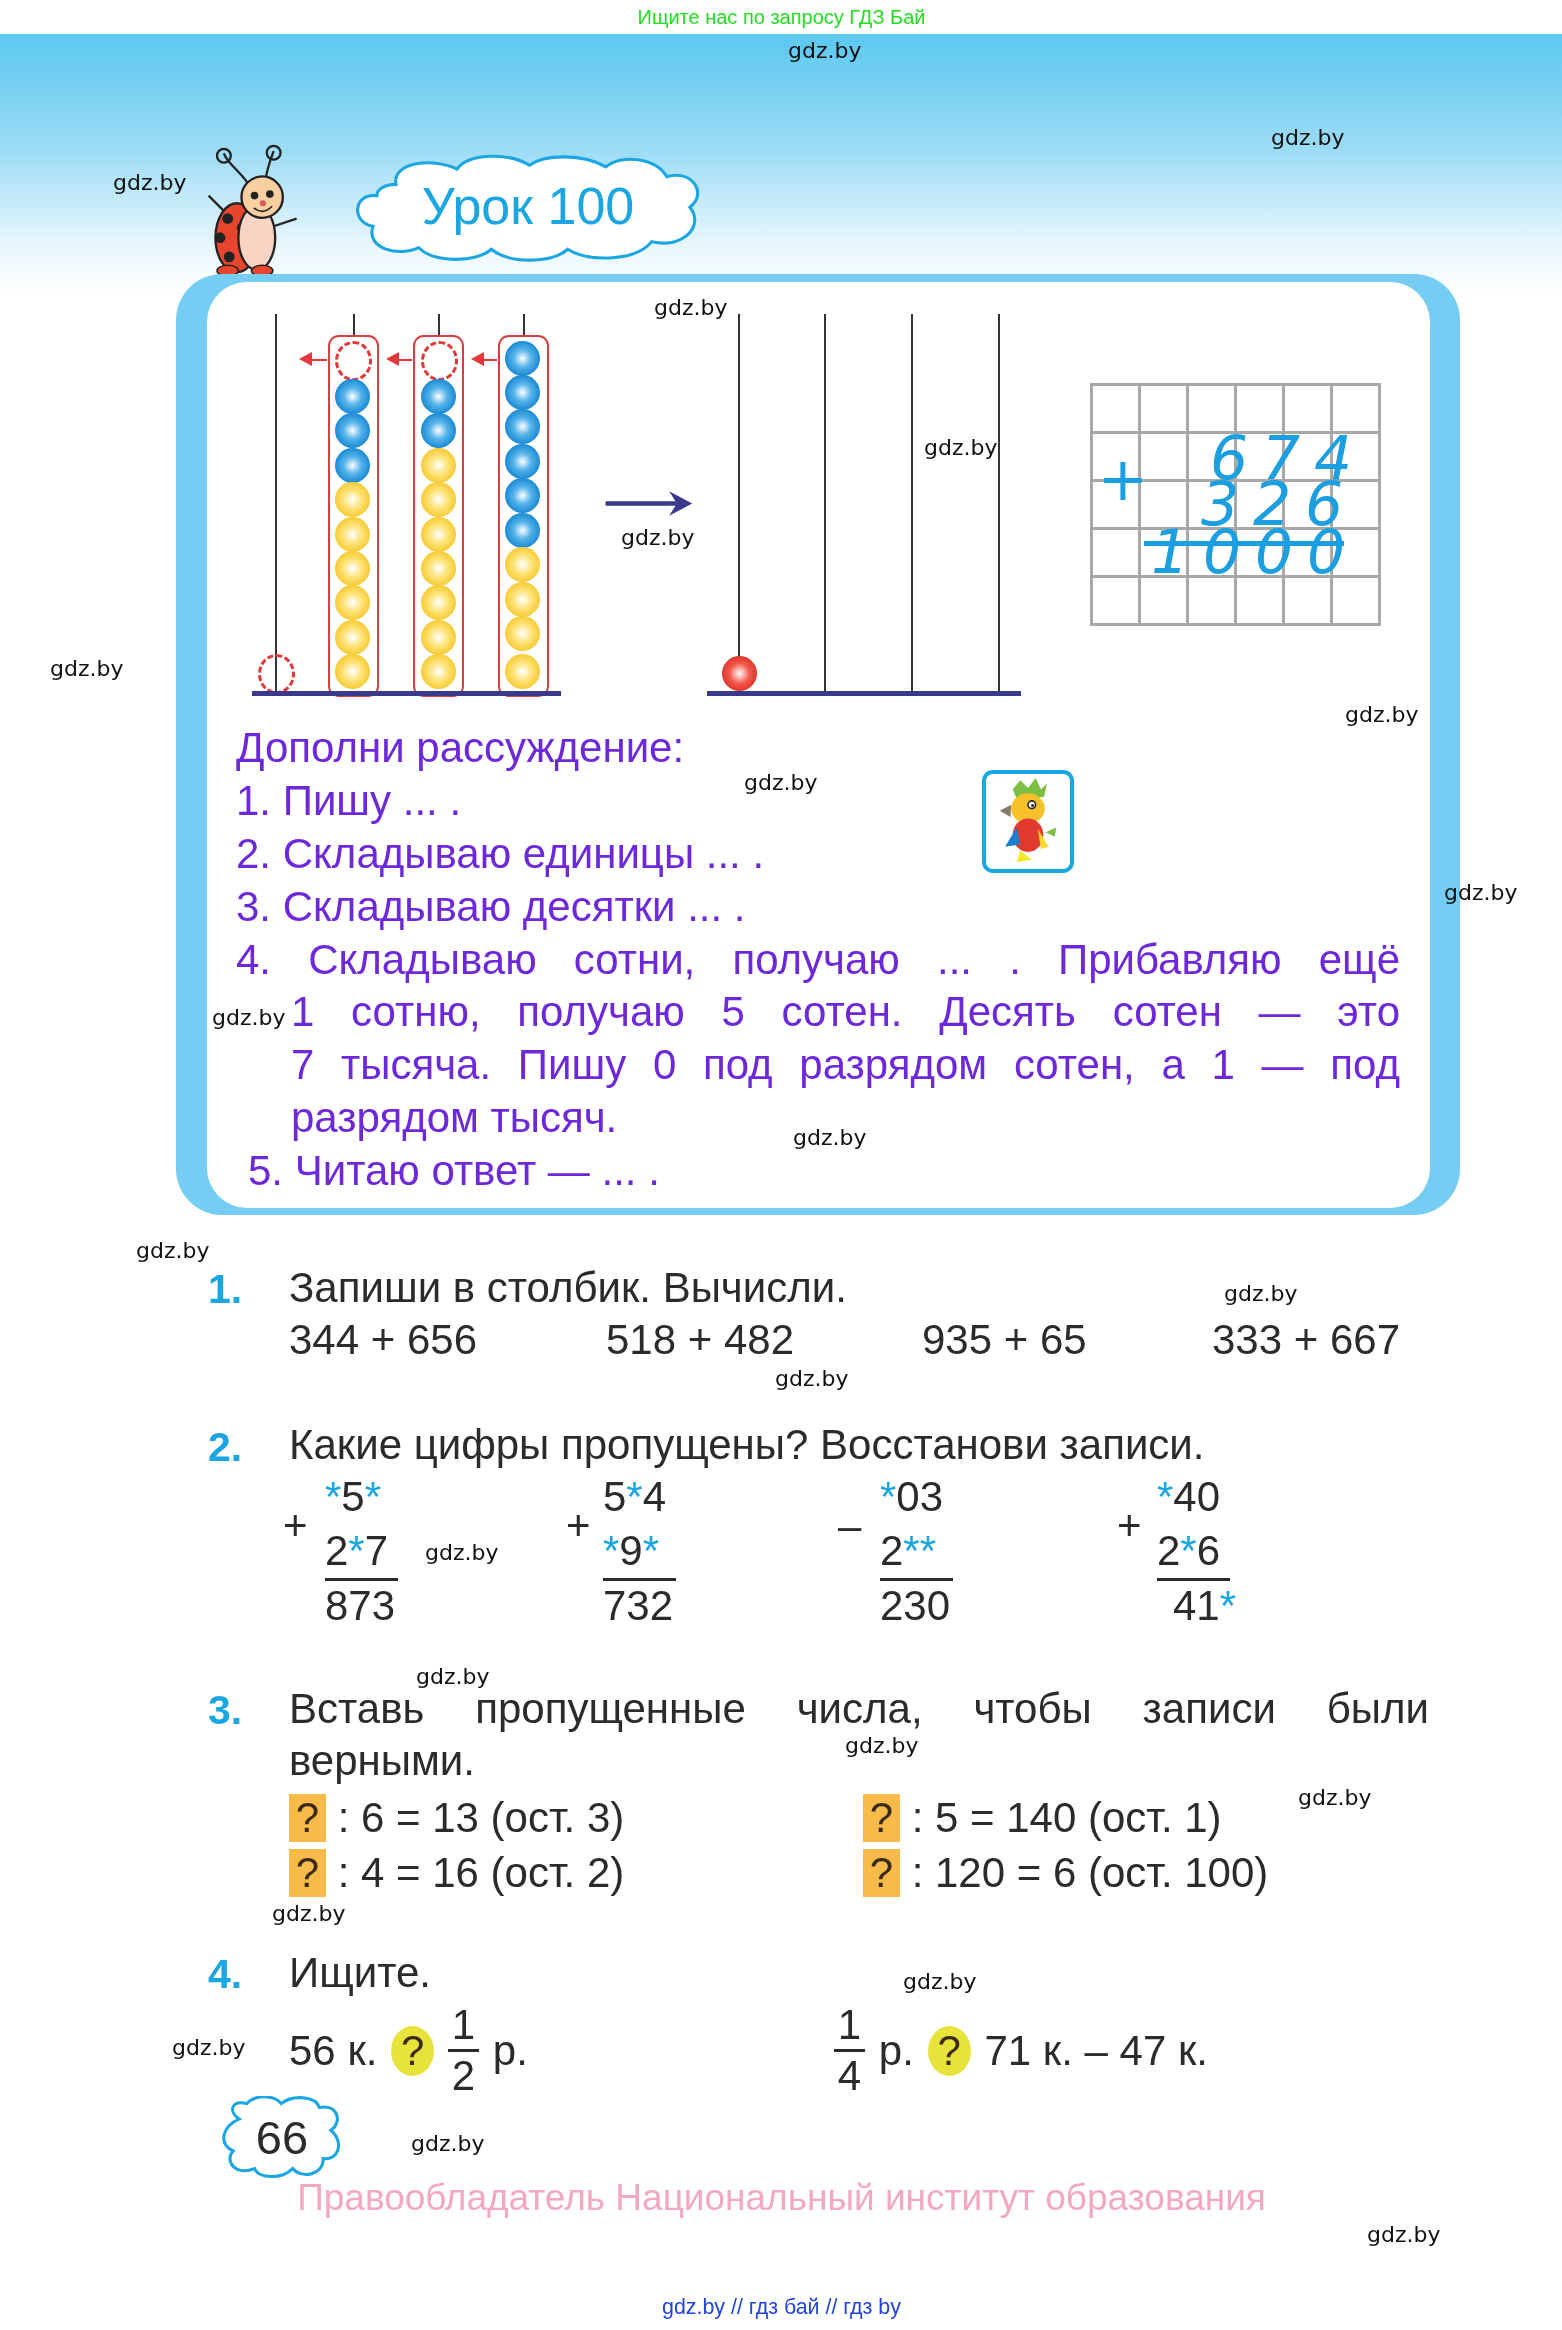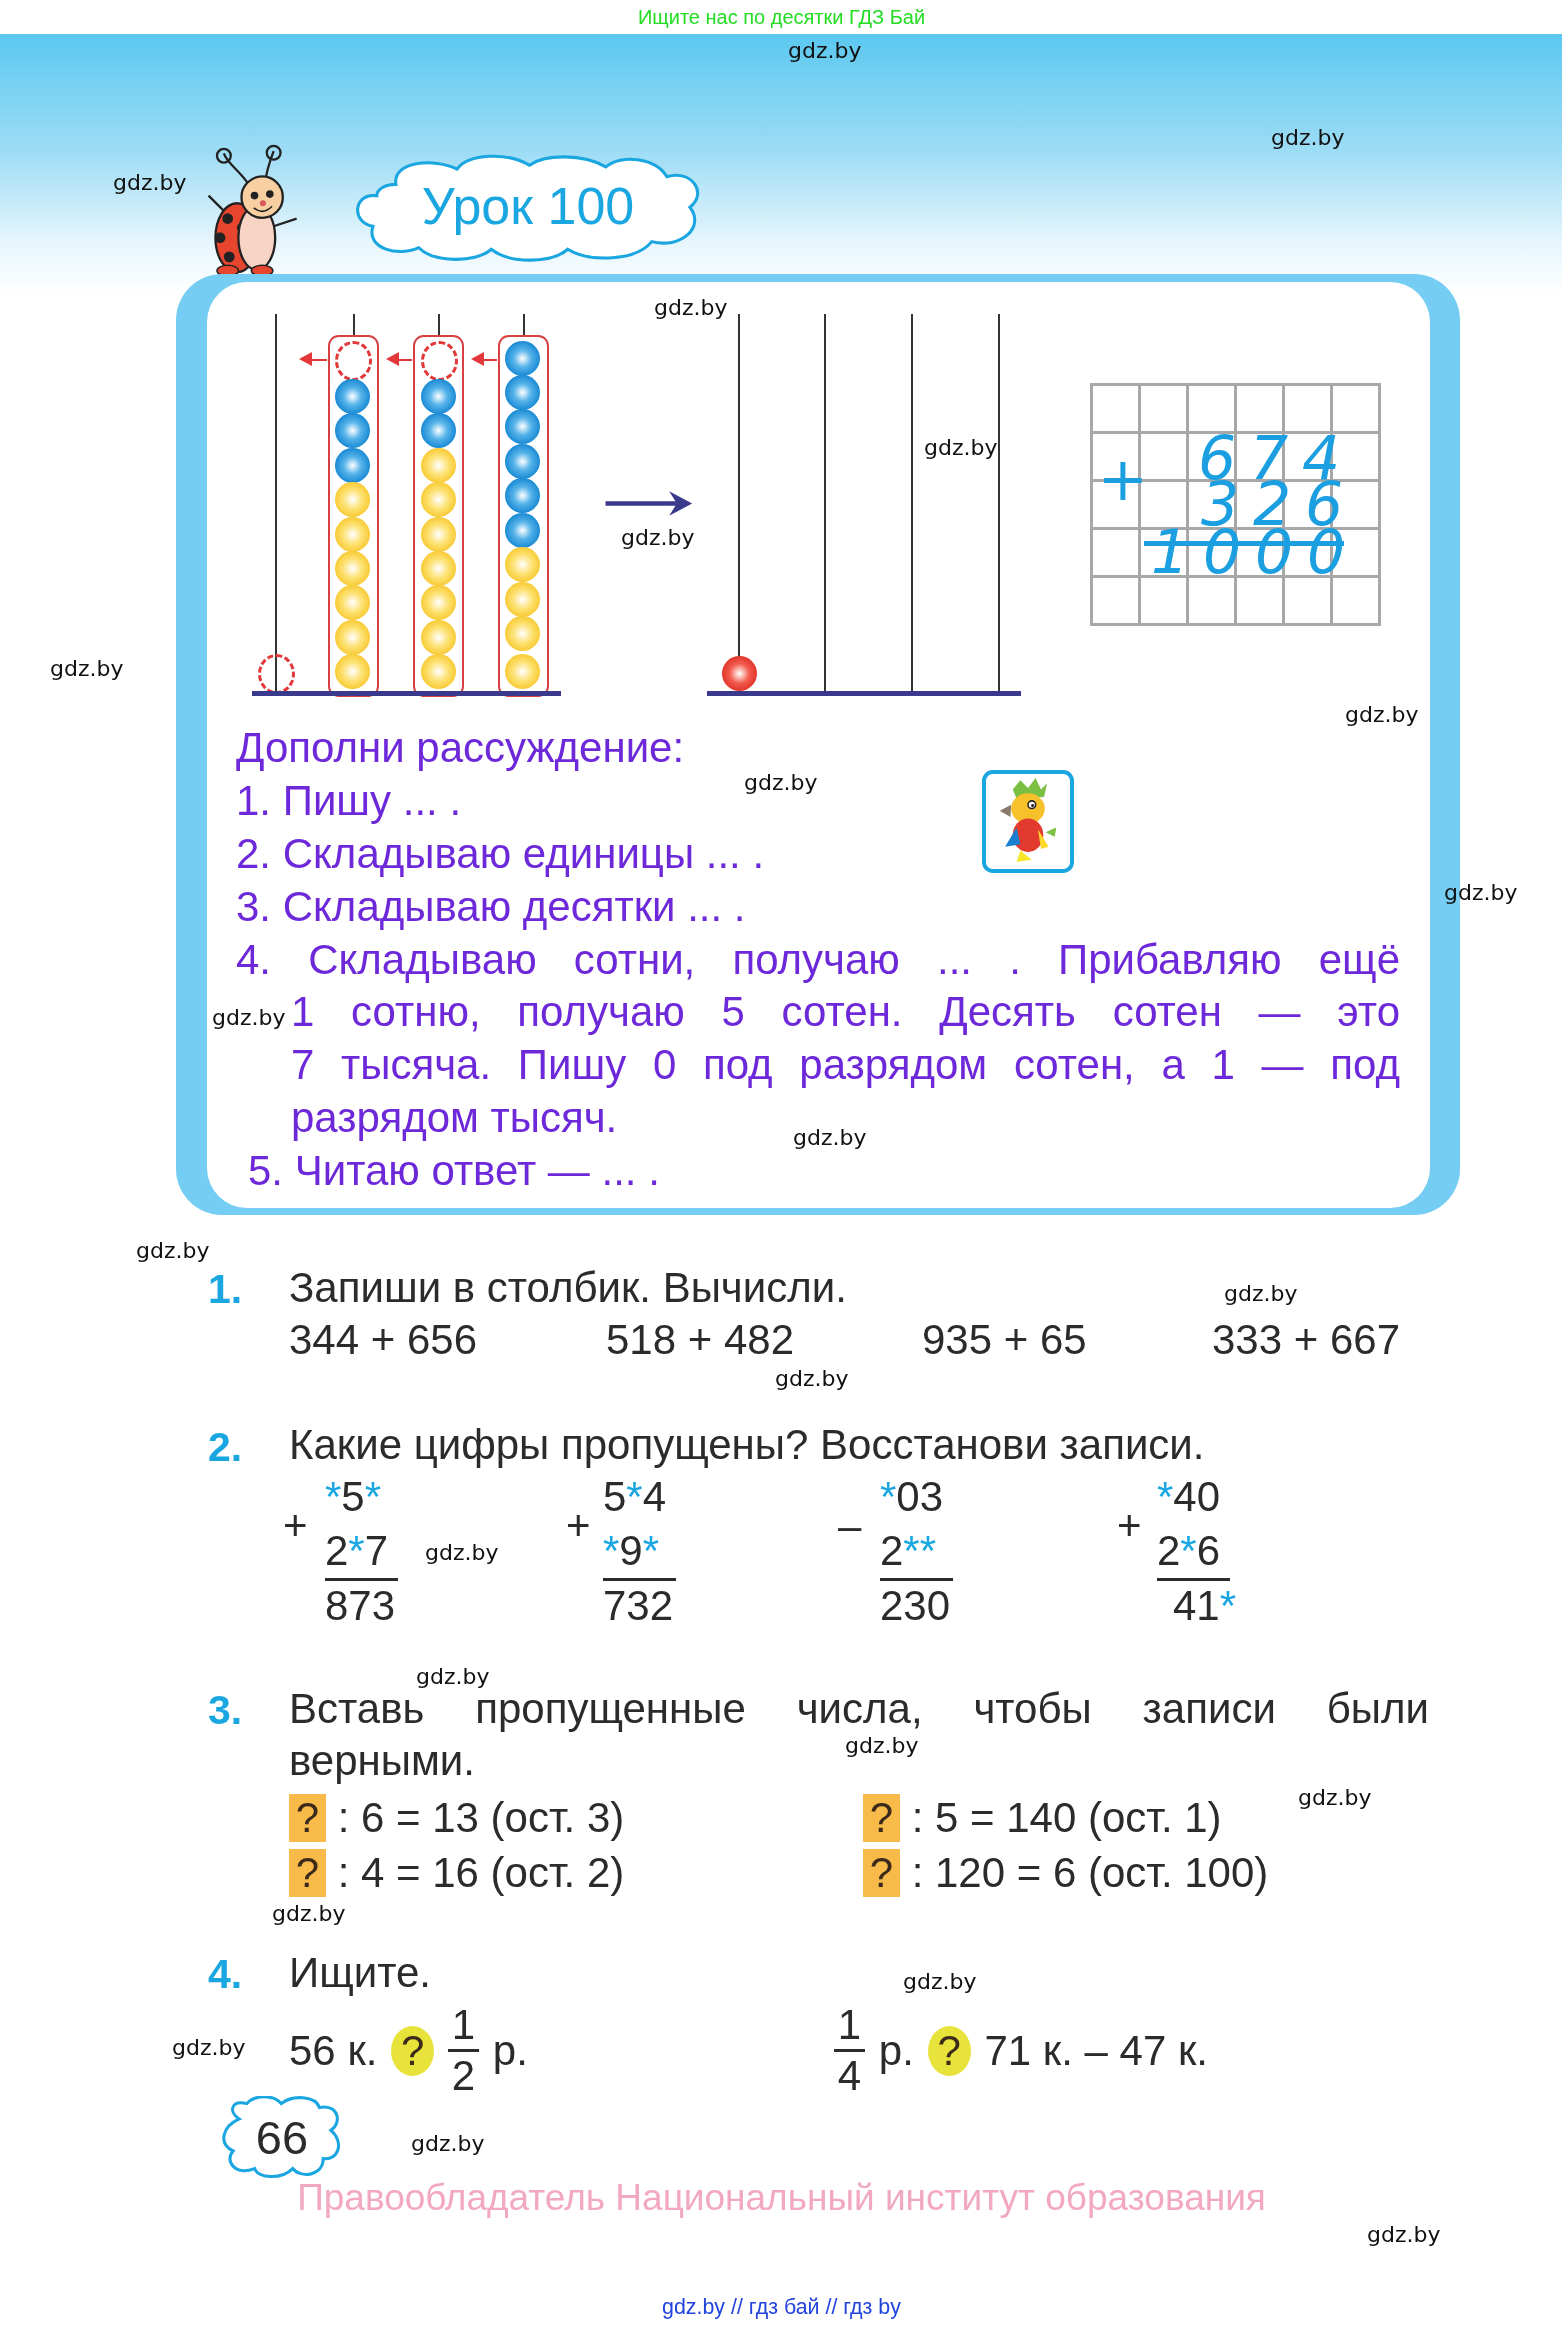--- a/index.html
+++ b/index.html
@@ -44,21 +44,21 @@
   .frac span { display:block; }
   .frac .bar { border-top:3.1px solid #2b2b2b; width:31px; margin:3.1px auto; }
   .pagecloud { left:216px; top:2096px; width:132px; height:84px; }
   .copyright { left:0; width:1563px; top:2177px; text-align:center; font-size:37px; color:#f1a8c0; }
   .footer-links { left:0; width:1563px; top:2295px; text-align:center; font-size:21.4px; color:#2244dd; }
 </style>
 </head>
 <body>
 
 <div class="abs topbar">
-  <span>Ищите нас по десятки ГДЗ Бай</span>
+  <span>Ищите нас по запросу ГДЗ Бай</span>
 </div>
 
 <div class="abs sky"></div>
 
 <svg class="abs" style="left:197px;top:142px" width="115" height="134" viewBox="0 0 150 175">
   <path d="M70 60 C60 40 40 30 35 15" stroke="#222" stroke-width="3" fill="none"></path>
   <circle cx="35" cy="18" r="9" stroke="#222" stroke-width="3" fill="none"></circle>
   <path d="M88 58 C90 40 95 25 100 12" stroke="#222" stroke-width="3" fill="none"></path>
   <circle cx="100" cy="14" r="9" stroke="#222" stroke-width="3" fill="none"></circle>
   <path d="M50 105 L15 70" stroke="#222" stroke-width="3"></path>
@@ -189,21 +189,21 @@
           <td></td>
           <td></td>
           <td></td>
           <td></td>
           <td></td>
           <td></td>
         </tr>
   </tbody>
     </table>
   <div class="hand" style="left:7.7px;top:61px;font-style:normal">+</div>
-  <div class="hand" style="left:108px;top:40px;letter-spacing:13.8px">674</div>
+  <div class="hand" style="left:120px;top:40px;letter-spacing:13.8px">674</div>
   <div class="hand" style="left:111px;top:86px;letter-spacing:13.8px">326</div>
   <div style="position:absolute;left:54px;top:158px;width:200px;height:4.6px;background:#1b9fe0"></div>
   <div class="hand" style="left:61px;top:134px;letter-spacing:13.8px">1000</div>
 </div>
 
 <div class="reason" style="left:236px;top:721px">Дополни рассуждение:</div>
 <div class="reason" style="left:236px;top:774px">1. Пишу ... .</div>
 <div class="reason" style="left:236px;top:827px">2. Складываю единицы ... .</div>
 <div class="reason" style="left:236px;top:880px">3. Складываю десятки ... .</div>
 <div class="reason" style="left:236px;top:933px;width:1164px;text-align:justify;text-align-last:justify">4. Складываю сотни, получаю ... . Прибавляю ещё</div>

